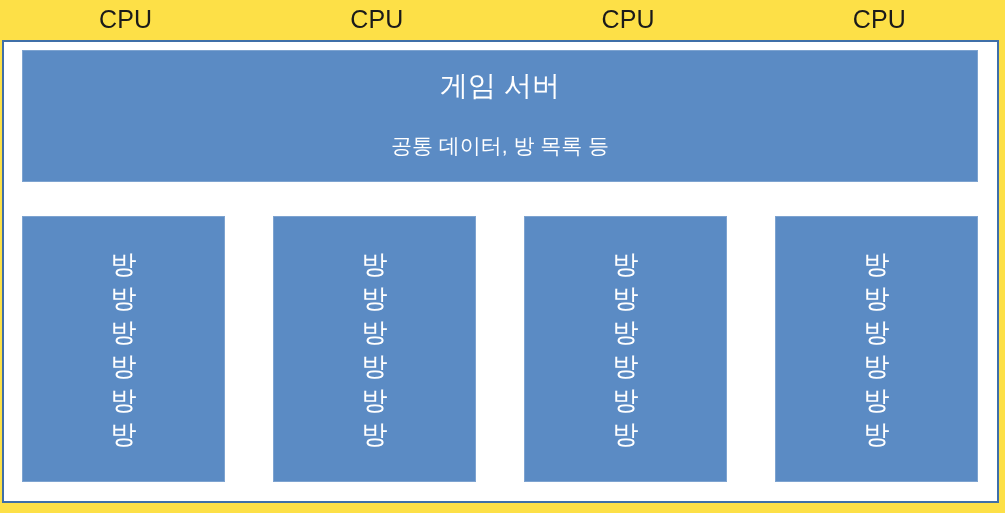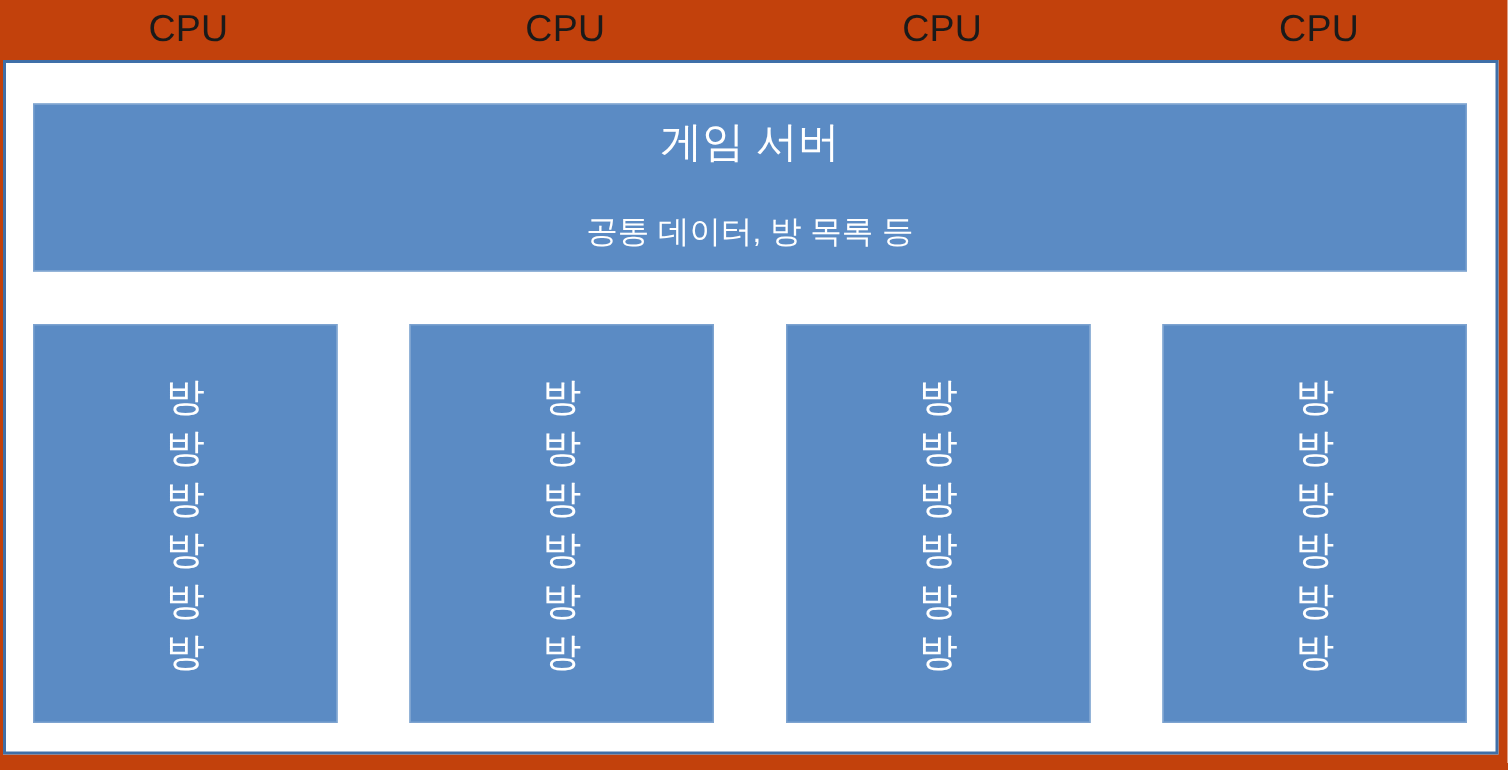--- a/index.html
+++ b/index.html
@@ -12,21 +12,21 @@
     width: 1005px;
     height: 513px;
     font-family: "Liberation Sans", "DejaVu Sans", sans-serif;
     overflow: hidden;
   }
 
   #diagram {
     position: relative;
     width: 1005px;
     height: 513px;
-    background: #c2410c;
+    background: #fde047;
   }
 
   
   .cpu-row {
     position: absolute;
     left: 0;
     top: 0;
     width: 1005px;
     height: 38px;
     display: flex;
@@ -53,23 +53,23 @@
     height: 463px;
     box-sizing: border-box;
     border: 2px solid #3f6fa8;
     background: #ffffff;
   }
 
   
   .server-box {
     position: absolute;
     left: 22px;
-    top: 69px;
+    top: 50px;
     width: 956px;
-    height: 112px;
+    height: 132px;
     box-sizing: border-box;
     background: #5b8bc4;
     border: 1px solid #7da3d0;
     display: flex;
     flex-direction: column;
     align-items: center;
     justify-content: center;
     gap: 28px;
   }
   .server-line {

